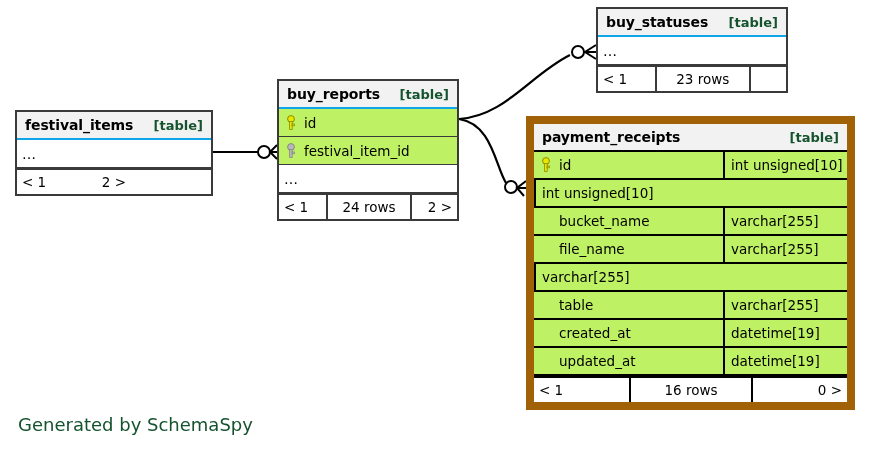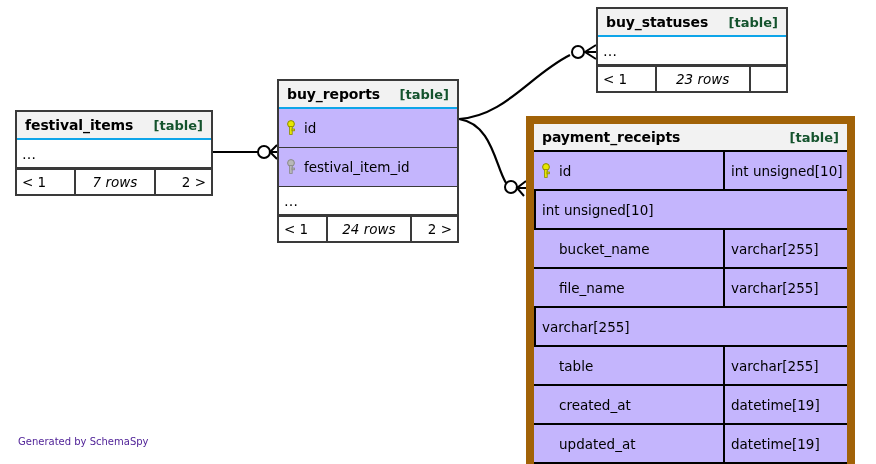--- a/index.html
+++ b/index.html
@@ -58,24 +58,24 @@
   }
   .t-kind {
     font-size: 13px;
     color: #14532d;
     padding-left: 14px;
     font-weight: bold;
   }
   .t-row {
     display: flex;
     align-items: center;
-    height: 39px;
+    height: 28px;
     border-bottom: 1px solid #3a3a3a;
     box-sizing: border-box;
-    background: #c4b5fd;
+    background: #bef264;
     text-align: right;
   }
   .table-box.focus .t-row {
     border-bottom: 2px solid #000000;
   }
   .t-row:last-child { border-bottom: none; }
   .col-name {
     display: flex;
     align-items: center;
     flex: 1 1 auto;
@@ -137,21 +137,20 @@
     box-sizing: border-box;
     height: 100%;
     padding: 0 5px;
     white-space: nowrap;
   }
   .f-left { justify-content: flex-start; }
   .f-mid {
     justify-content: center;
     border-left: 2px solid #3a3a3a;
     border-right: 2px solid #3a3a3a;
-    font-style: italic;
   }
   .table-box.focus .f-mid {
     border-left: 2px solid #000000;
     border-right: 2px solid #000000;
   }
   .f-right { justify-content: flex-end; }
 
   
   #tbl-festival_items { left: 15px;  top: 110px; width: 198px; }
   #tbl-buy_reports    { left: 277px; top: 79px;  width: 182px; }
@@ -170,23 +169,23 @@
   #tbl-buy_statuses .f-mid   { width: 98px; }
   #tbl-buy_statuses .f-right { width: 36px; }
 
   #tbl-payment_receipts .f-left  { width: 100px; }
   #tbl-payment_receipts .f-mid   { width: 130px; }
   #tbl-payment_receipts .f-right { width: 99px; }
 
   .footer-note {
     position: absolute;
     left: 18px;
-    top: 436px;
-    font-size: 10px;
-    color: #4c1d95;
+    top: 414px;
+    font-size: 18px;
+    color: #14532d;
   }
 </style>
 </head>
 <body>
 
 <div id="canvas">
 
   <svg class="edges" viewBox="0 0 876 464" xmlns="http://www.w3.org/2000/svg">
 
     <g>
@@ -212,21 +211,20 @@
   </svg>
 
   <div class="table-box" id="tbl-festival_items">
     <div class="t-header">
       <span class="t-name">festival_items</span>
       <span class="t-kind">[table]</span>
     </div>
     <div class="ellipsis-row">…</div>
     <div class="t-footer">
       <div class="f-cell f-left">&lt; 1</div>
-      <div class="f-cell f-mid">7 rows</div>
       <div class="f-cell f-right">2 &gt;</div>
     </div>
   </div>
 
   <div class="table-box" id="tbl-buy_reports">
     <div class="t-header">
       <span class="t-name">buy_reports</span>
       <span class="t-kind">[table]</span>
     </div>
     <div class="t-row">

